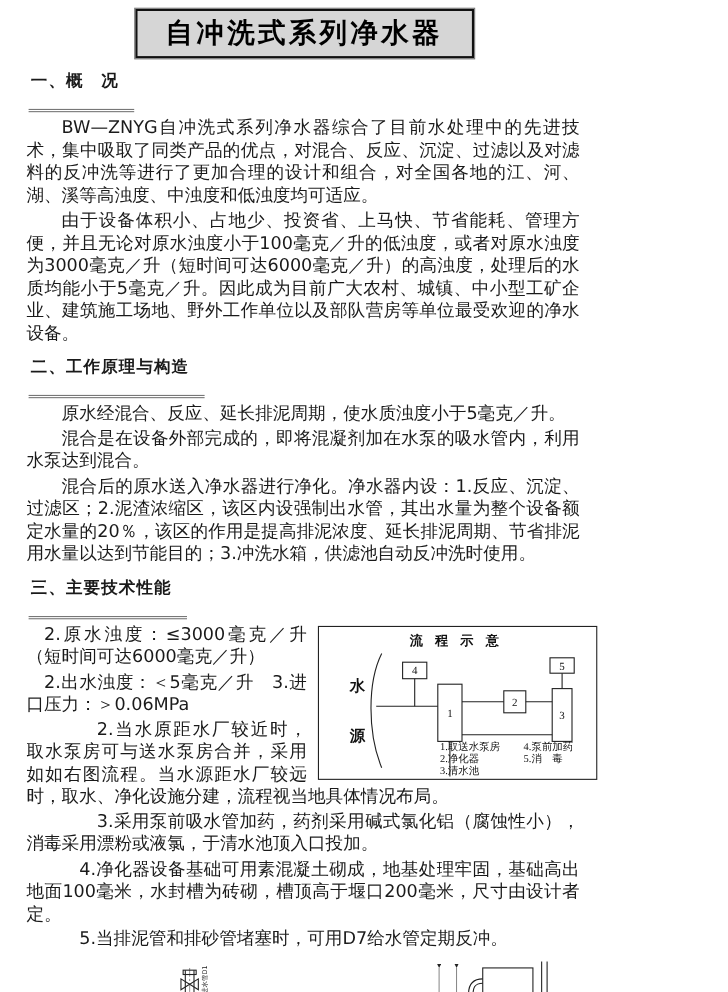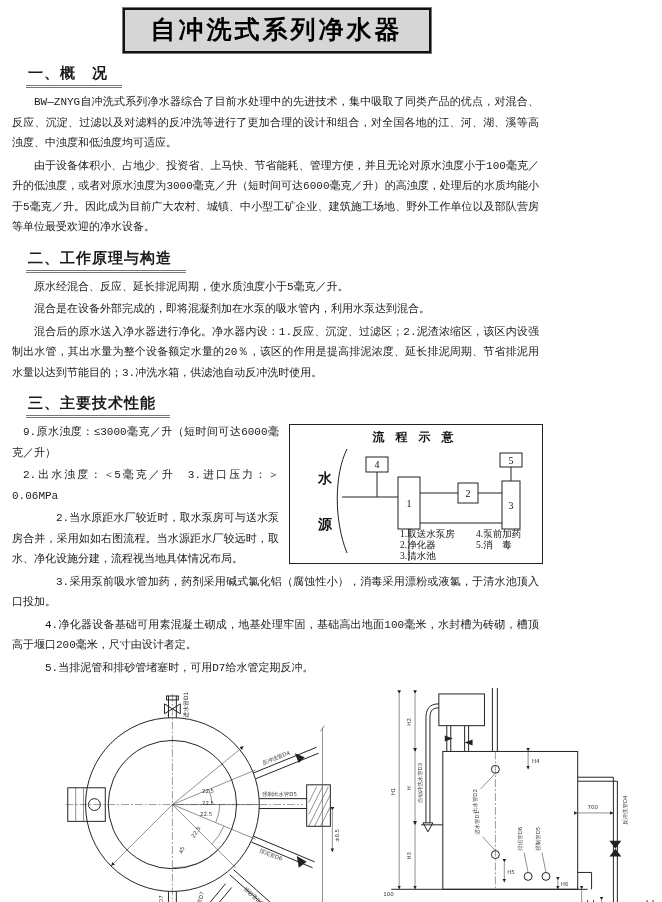--- a/index.html
+++ b/index.html
@@ -3,22 +3,22 @@
 <meta charset="utf-8">
 <style>
   html,body{margin:0;padding:0;background:#fff;}
   body{width:662px;height:902px;font-family:"DejaVu Sans","Liberation Sans",sans-serif;color:#1a1a1a;overflow:hidden;}
   .page{position:relative;width:553px;height:902px;background:#fff;}
   .title-wrap{text-align:center;padding-top:8px;}
   .title-box{display:inline-block;background:#d6d6d6;border:2px solid #111;outline:1px solid #777;padding:3px 26px 5px 26px;}
   .title-box .t{font-size:25px;font-weight:bold;letter-spacing:3px;color:#000;}
   .content{padding:0 10px 0 8px;}
   .sec-head{margin:10px 0 4px 18px;}
-  .sec-head span{display:inline-block;font-size:15px;font-weight:bold;letter-spacing:1px;border-bottom:3px double #777;padding:0 14px 2px 2px;}
-  p{margin:2px 4px;font-size:11px;line-height:20.5px;text-align:justify;font-family:Liberation Mono, monospace;}
+  .sec-head span{display:inline-block;font-size:15px;font-weight:bold;letter-spacing:1px;border-bottom:3px double #777;padding:0 14px 16px 2px;}
+  p{margin:2px 16px;font-size:16px;line-height:20.5px;text-align:justify;}
   .ind2{text-indent:2em;}
   .ind1{text-indent:1em;}
   .ind3{text-indent:3em;}
   .ind4{text-indent:4em;}
   .noind{text-indent:0;}
   
   .flow-box{float:right;width:252px;height:138px;border:1px solid #222;margin:2px 0 4px 10px;position:relative;background:#fff;font-family:Liberation Serif, serif;}
   .flow-box svg{display:block;}
   
   .figs{display:flex;align-items:flex-end;margin-top:6px;}
@@ -101,21 +101,21 @@
           <line class="ln" x1="119" y1="104" x2="119" y2="136"></line>
 
           <text x="110" y="112" class="legend">1.取送水泵房</text>
           <text x="186" y="112" class="legend">4.泵前加药</text>
           <text x="110" y="123" class="legend">2.净化器</text>
           <text x="186" y="123" class="legend">5.消　毒</text>
           <text x="110" y="134" class="legend">3.清水池</text>
         </svg>
       </div>
 
-      <p class="ind1">9.原水浊度：≤3000毫克／升（短时间可达6000毫克／升）</p>
+      <p class="ind1">2.原水浊度：≤3000毫克／升（短时间可达6000毫克／升）</p>
       <p class="ind1">2.出水浊度：＜5毫克／升　3.进口压力：＞0.06MPa</p>
       <p class="ind4">2.当水原距水厂较近时，取水泵房可与送水泵房合并，采用如如右图流程。当水源距水厂较远时，取水、净化设施分建，流程视当地具体情况布局。</p>
       <p class="ind4">3.采用泵前吸水管加药，药剂采用碱式氯化铝（腐蚀性小），消毒采用漂粉或液氯，于清水池顶入口投加。</p>
       <p class="ind3">4.净化器设备基础可用素混凝土砌成，地基处理牢固，基础高出地面100毫米，水封槽为砖砌，槽顶高于堰口200毫米，尺寸由设计者定。</p>
       <p class="ind3">5.当排泥管和排砂管堵塞时，可用D7给水管定期反冲。</p>
       <div style="clear:both;"></div>
     </div>
 
     <div class="figs">
 

